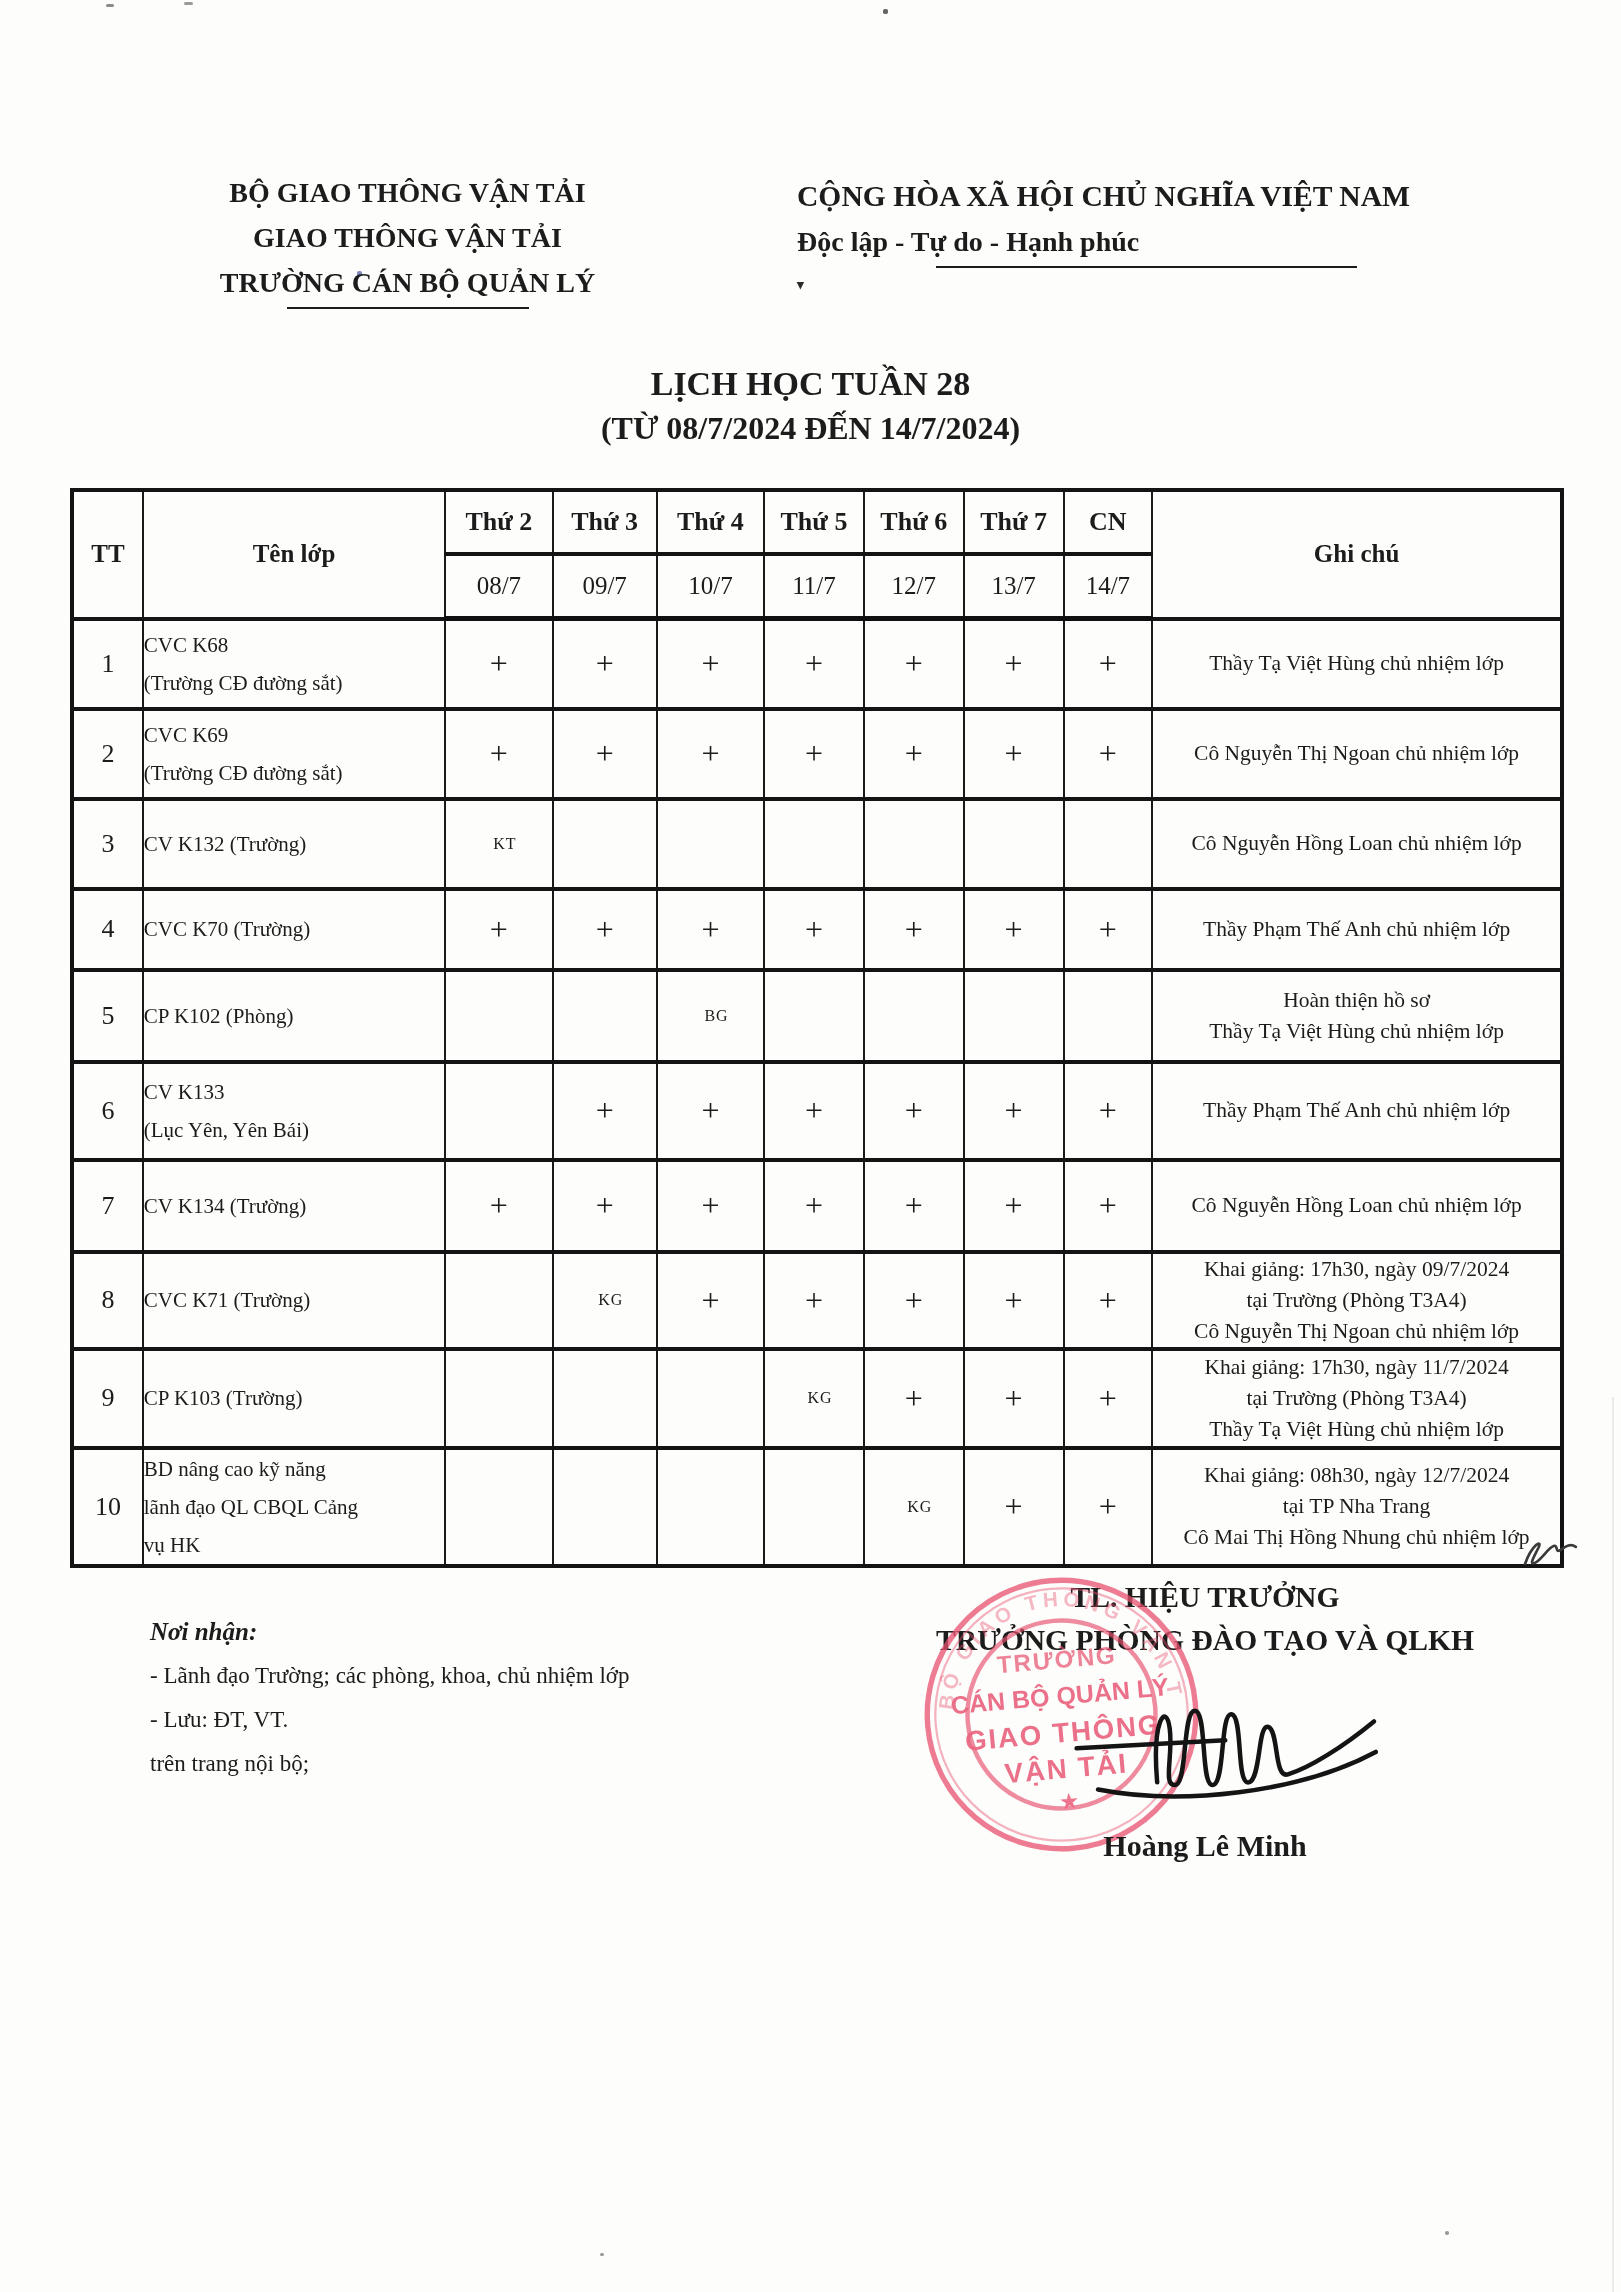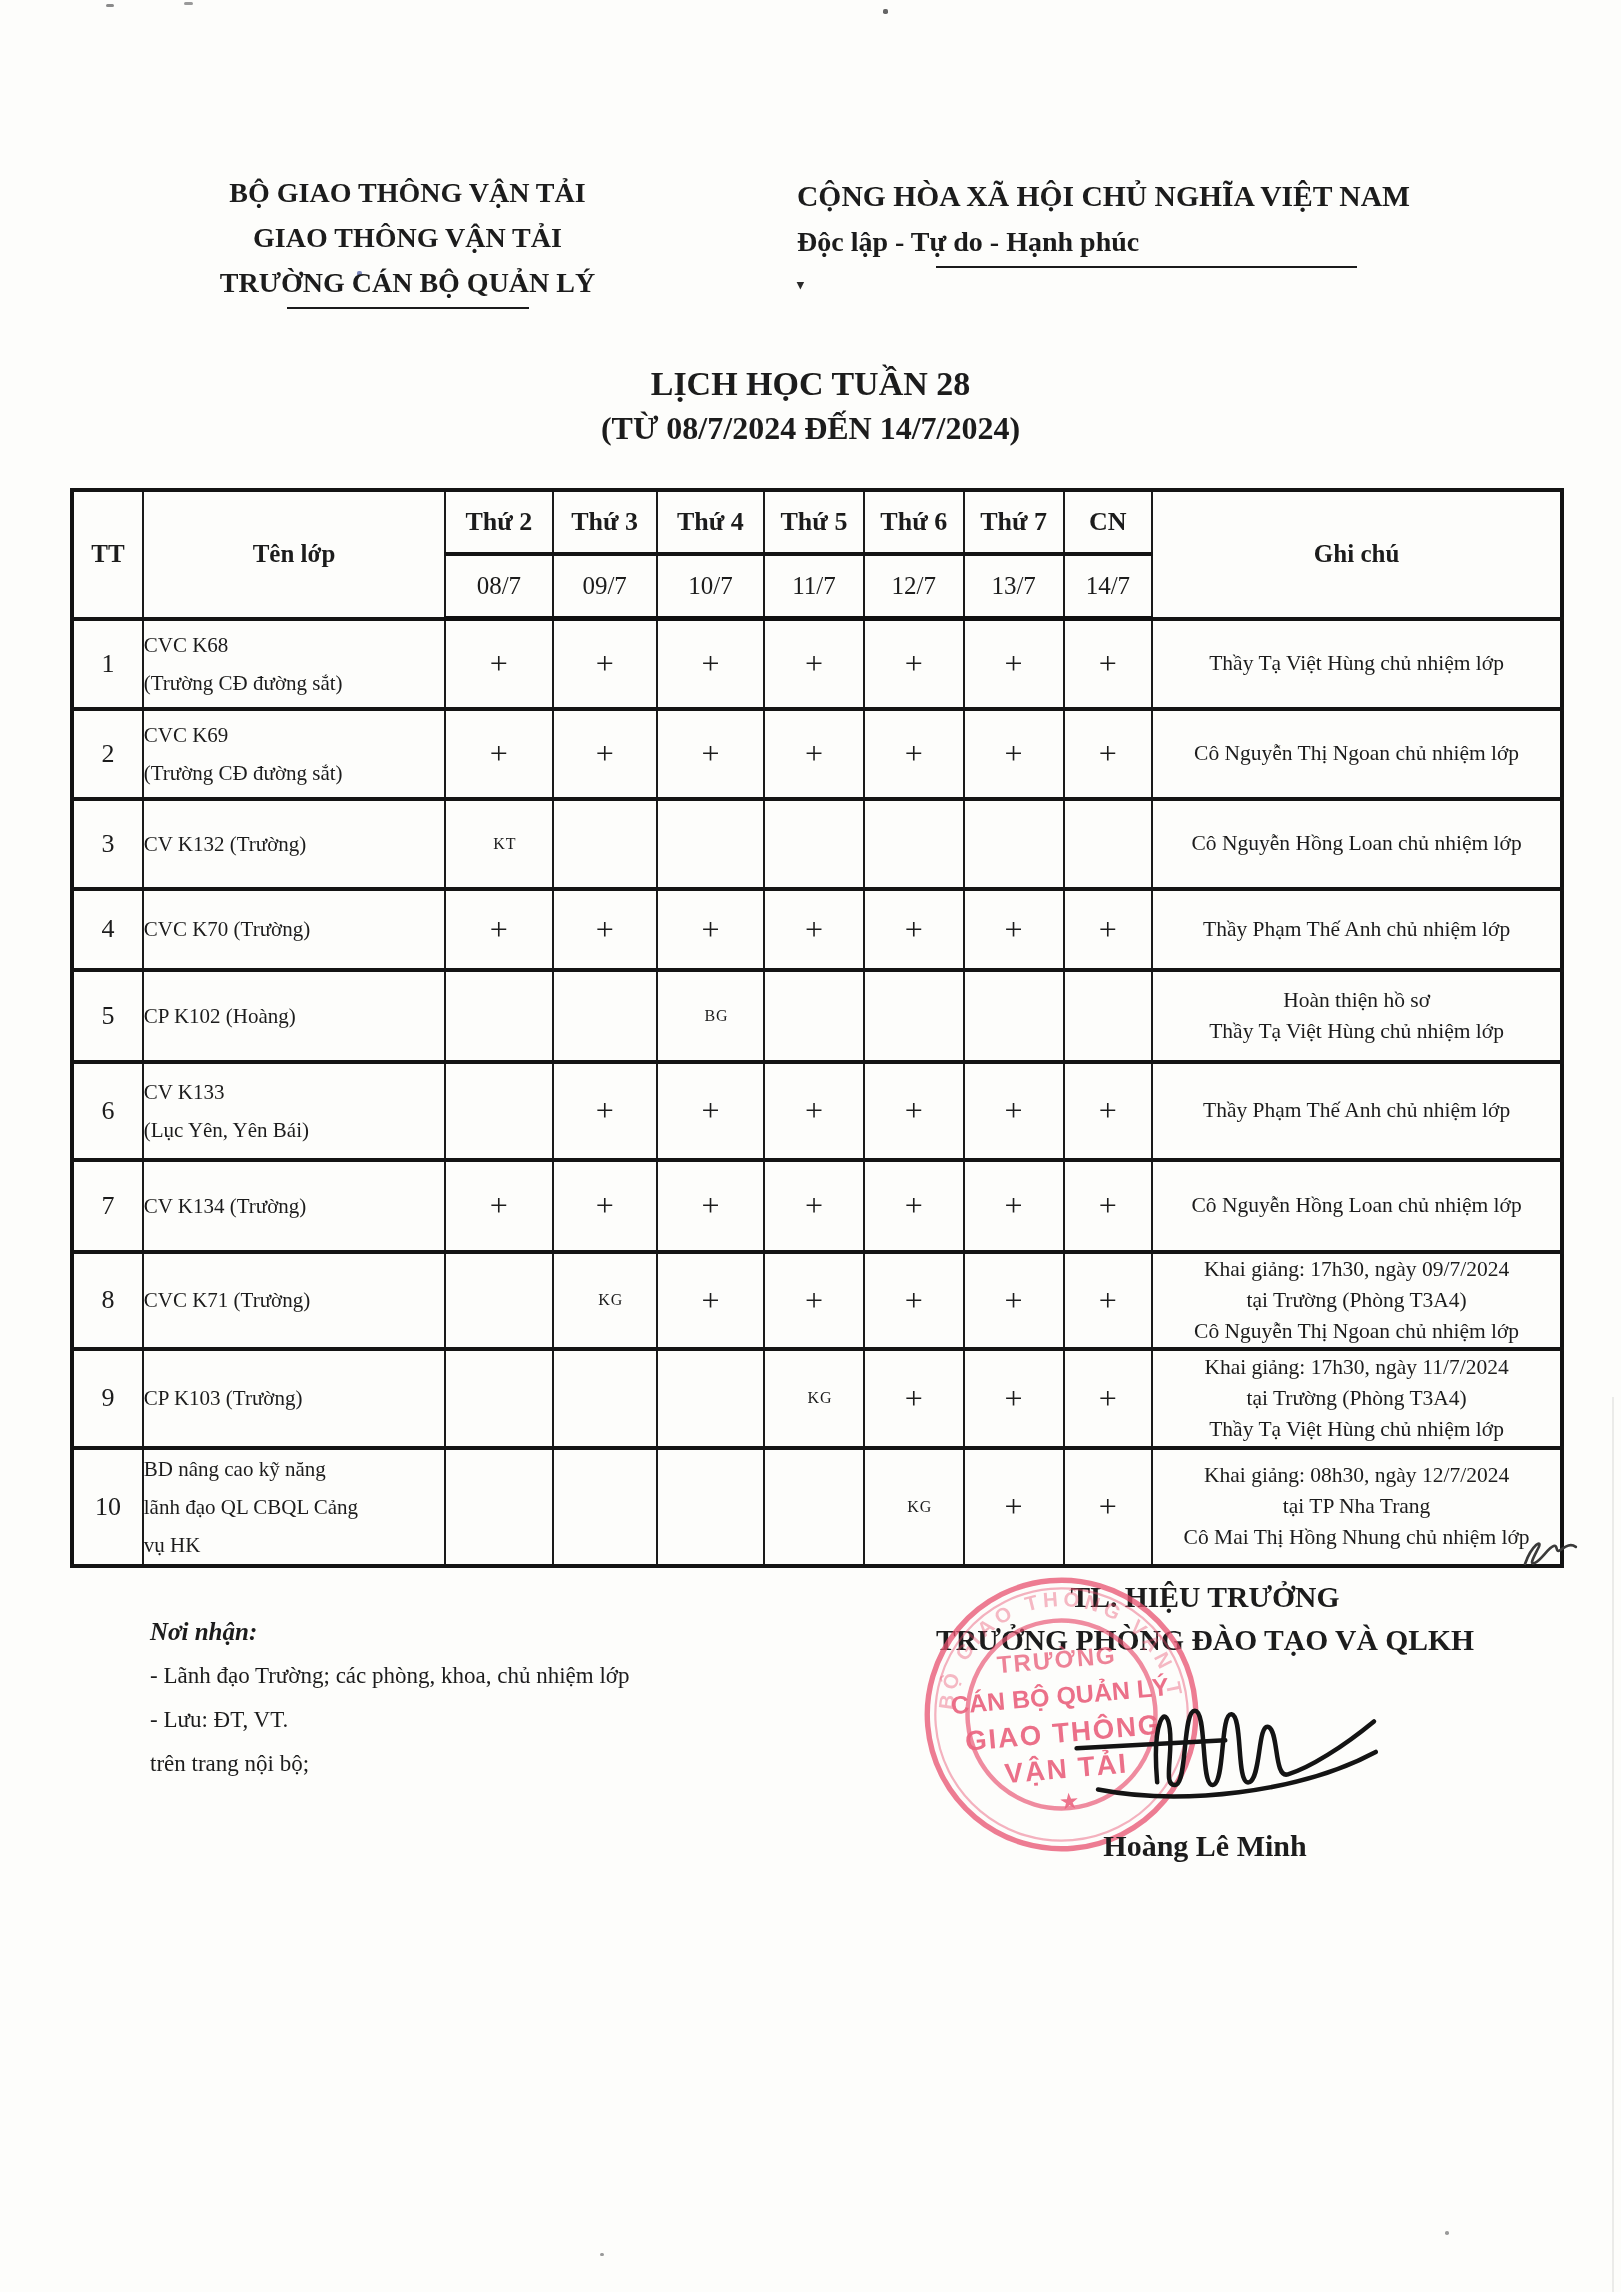--- a/index.html
+++ b/index.html
@@ -196,21 +196,21 @@
         <td class="day">+</td>
         <td class="day">+</td>
         <td class="day">+</td>
         <td class="note">
           <div>Thầy Phạm Thế Anh chủ nhiệm lớp</div>
         </td>
       </tr>
       <tr style="height:92px;">
         <td class="tt">5</td>
         <td class="name">
-          <div>CP K102 (Hoàng)</div>
+          <div>CP K102 (Phòng)</div>
         </td>
         <td class="day"></td>
         <td class="day"></td>
         <td class="day lit">BG</td>
         <td class="day"></td>
         <td class="day"></td>
         <td class="day"></td>
         <td class="day"></td>
         <td class="note">
           <div>Hoàn thiện hồ sơ</div>

